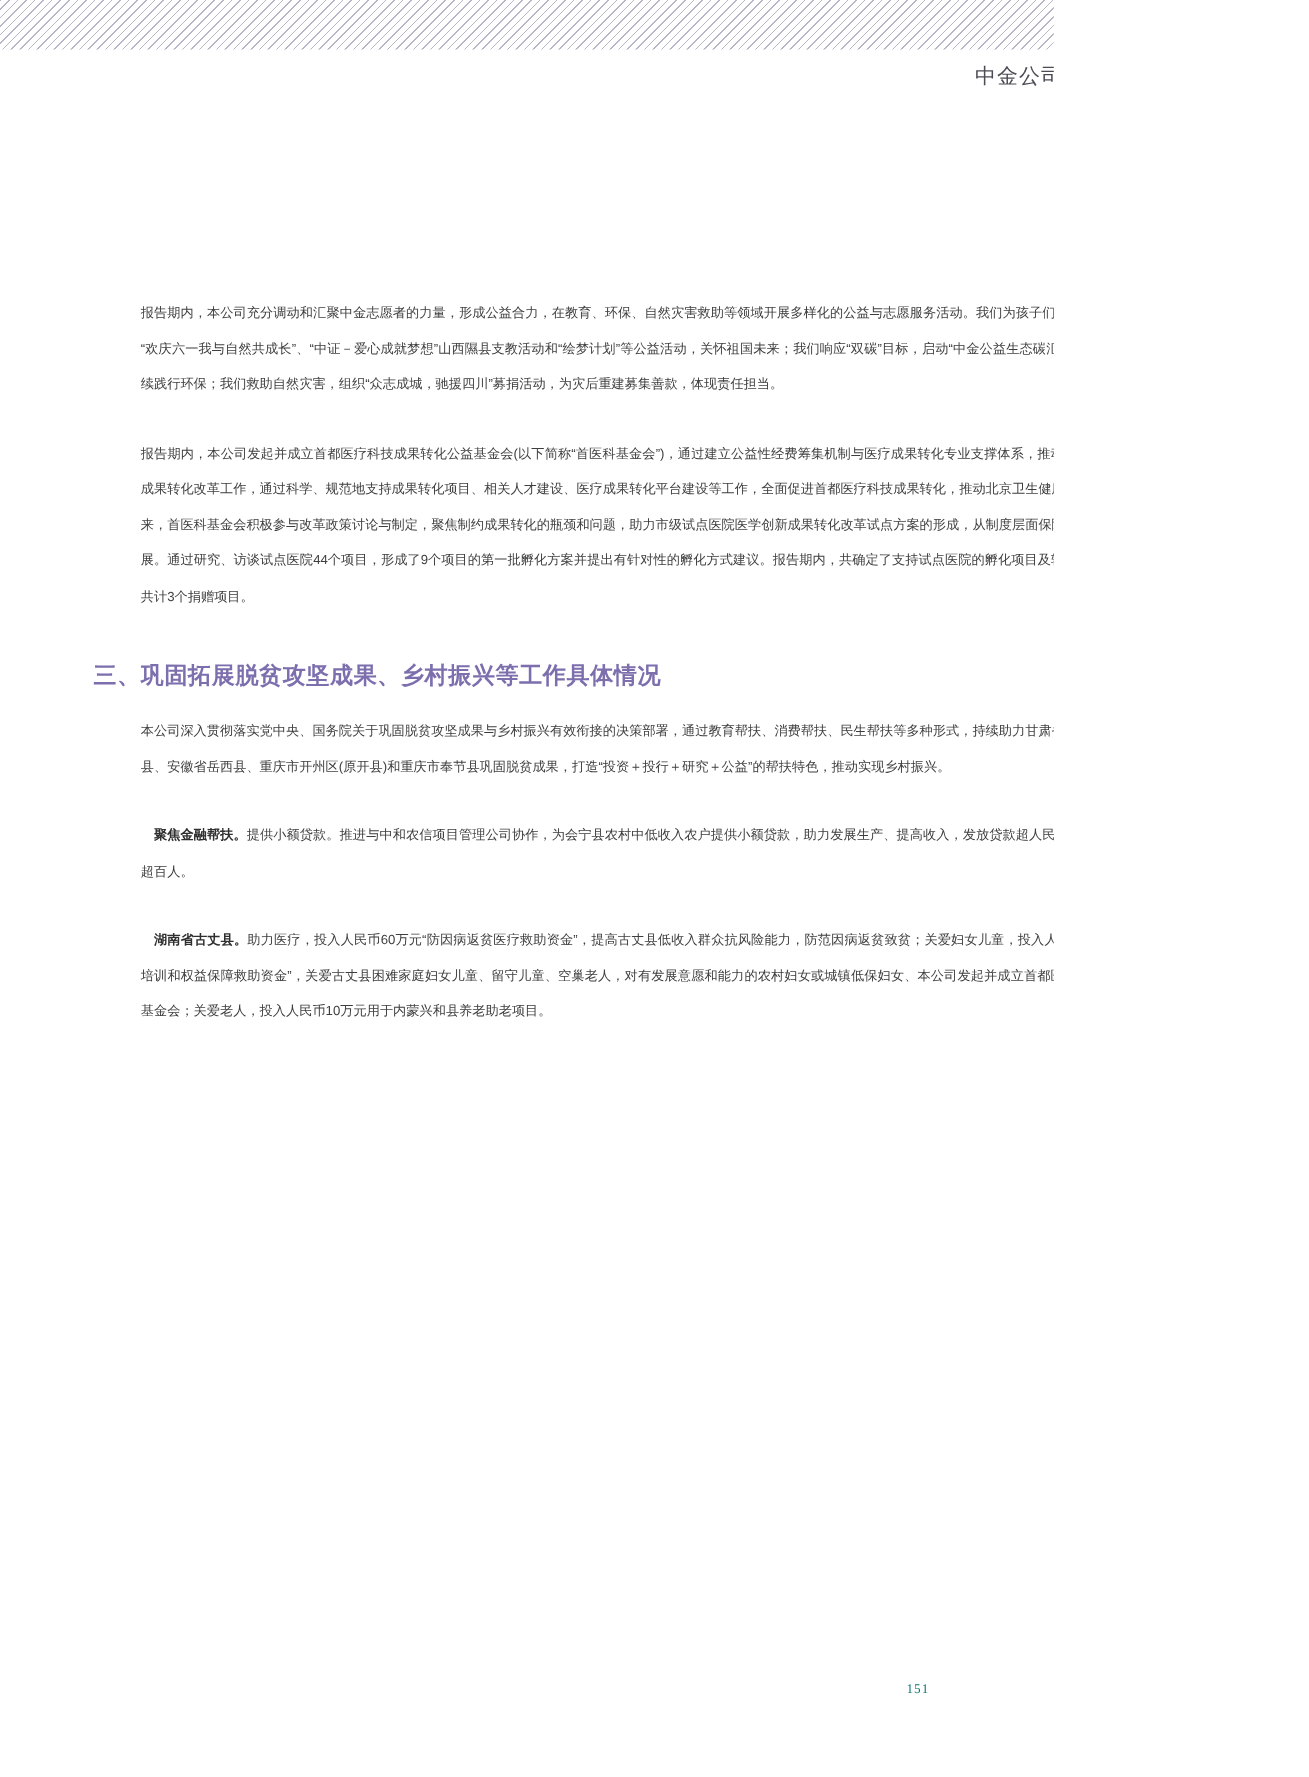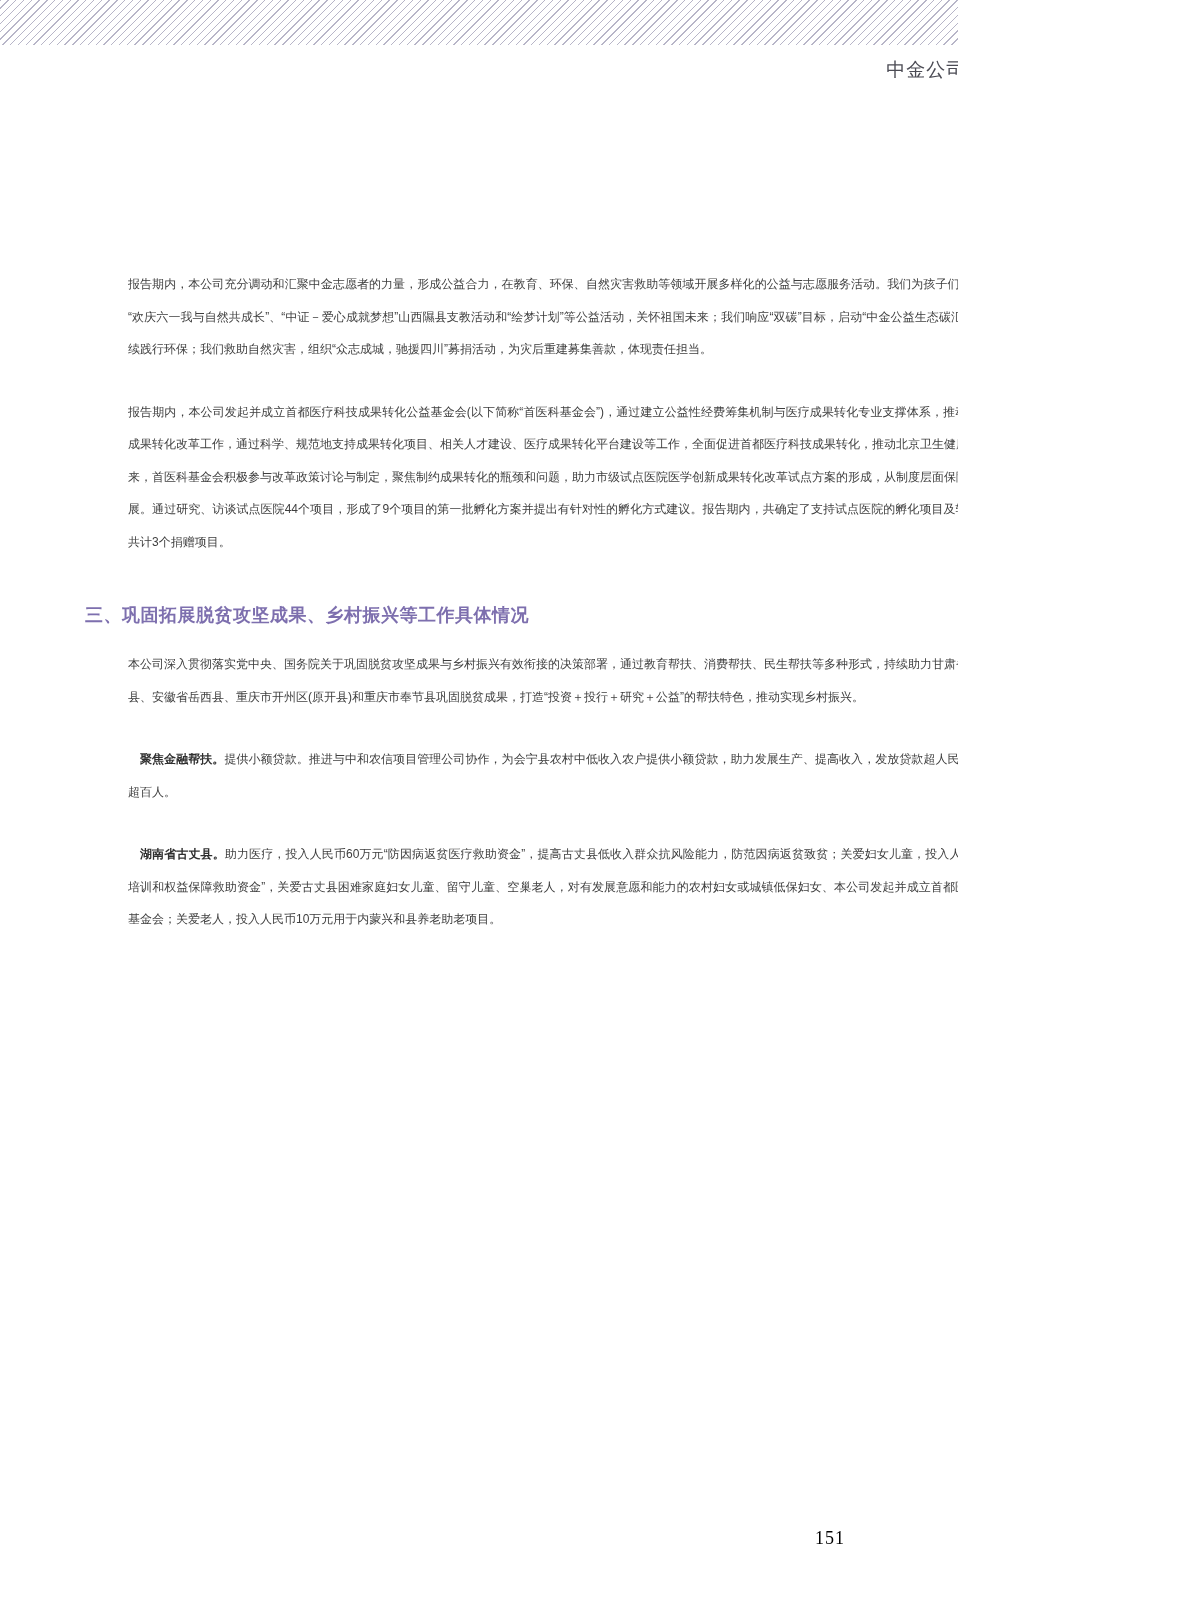--- a/index.html
+++ b/index.html
@@ -49,33 +49,33 @@
     margin: 0 0 30px 0;
     font-size: 12px;
     line-height: 32.5px;
     color: #3e3e3e;
     text-align: justify;
     text-justify: inter-ideograph;
   }
   .content p b.lead { color: #2f2f2f; font-weight: bold; margin-left: 12px; }
   h2.section-heading {
     margin: 40px 0 16px -43px;
-    font-size: 18px;
+    font-size: 21px;
     line-height: 34px;
     font-weight: bold;
     color: #7d6fae;
     letter-spacing: 0.5px;
   }
   .page-number {
     position: absolute;
     top: 1528px;
     right: 113px;
     font-family: "Liberation Serif", "DejaVu Serif", serif;
-    font-size: 18px;
-    color: #000000;
+    font-size: 12px;
+    color: #0f766e;
     letter-spacing: 1px;
   }
 </style>
 </head>
 <body>
 
 <div class="page">
 
   <div class="hatch-band"></div>
 

